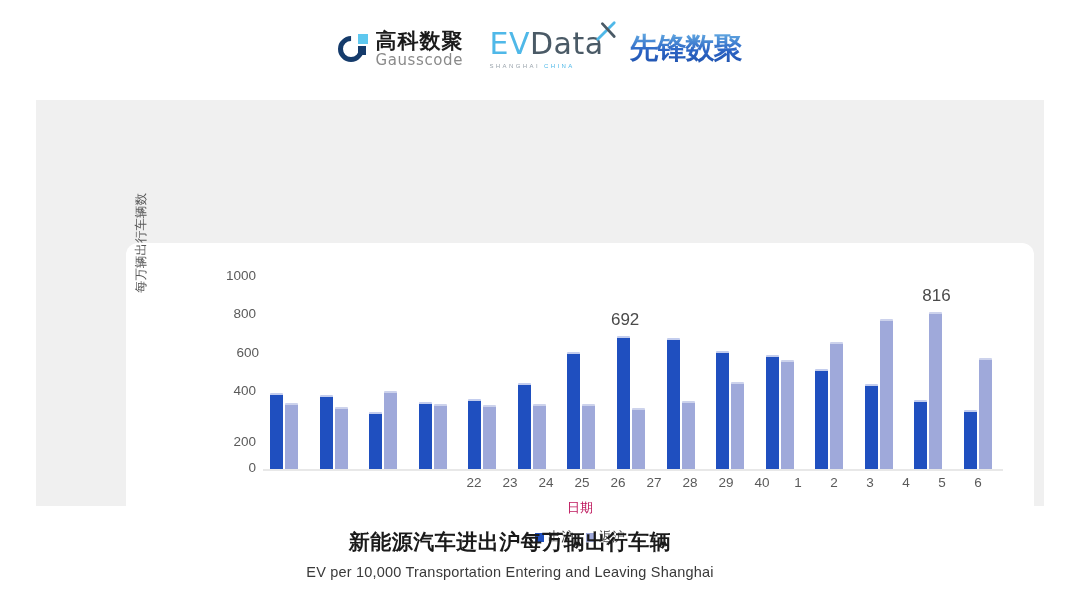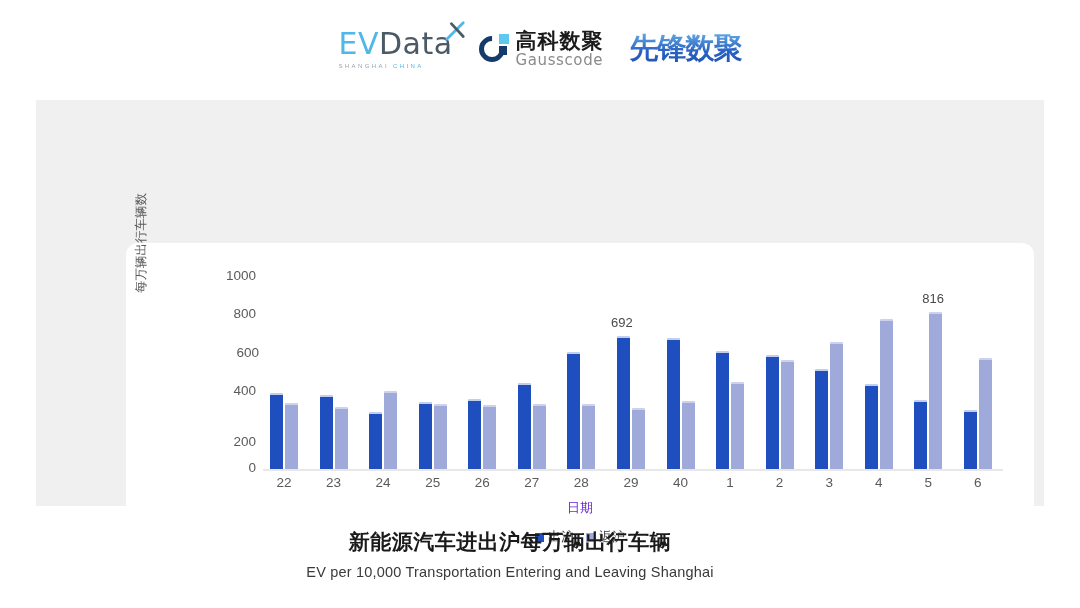--- a/index.html
+++ b/index.html
@@ -86,34 +86,34 @@
   .bar-groups {
     position: absolute; left: 140px; top: 34px; width: 730px; height: 192px;
     display: flex; justify-content: space-between; align-items: flex-end;
   }
   .group { position: relative; width: 36px; height: 192px; display: flex;
            align-items: flex-end; justify-content: center; gap: 2px; }
   .bar { width: 13px; border-radius: 1px 1px 0 0; }
   .bar.out { background: #1f4fbf; border-top: 2px solid #c3cdee; }
   .bar.ret { background: #9fa9da; border-top: 2px solid #ccd2ec; }
   .bar-label {
-    position: absolute; font-size: 13px; color: #4a4a4a; white-space: nowrap;
+    position: absolute; font-size: 17px; color: #4a4a4a; white-space: nowrap;
     font-family:"Liberation Sans",sans-serif;
   }
 
   .xticks {
     position: absolute; left: 140px; top: 232px; width: 730px;
-    display: flex; justify-content: space-between;
+    display: flex; justify-content: flex-end;
   }
   .xtick { width: 36px; text-align: center; font-size: 13.5px; color: #5a5a5a;
            font-family:"Liberation Sans",sans-serif; }
 
   .x-axis-title {
     position: absolute; left: 0; top: 256px; width: 908px; text-align: center;
-    font-size: 13px; color: #6d28d9; font-family:"DejaVu Sans","Liberation Sans",sans-serif;
+    font-size: 13px; color: #be185d; font-family:"DejaVu Sans","Liberation Sans",sans-serif;
   }
   .legend {
     position: absolute; left: 0; top: 285px; width: 908px;
     display: flex; justify-content: center; align-items: center; gap: 12px;
   }
   .legend-item { display: flex; align-items: center; gap: 4px;
                  font-size: 13px; color: #444;
                  font-family:"DejaVu Sans","Liberation Sans",sans-serif; }
   .swatch { width: 9px; height: 9px; display: inline-block; }
   .swatch.out { background: #1f4fbf; }
@@ -129,45 +129,45 @@
     margin-top: 8px; font-size: 14.5px; color: #3a3a3a; letter-spacing: .2px;
     font-family: "Liberation Sans", sans-serif;
   }
 </style>
 </head>
 <body>
 
 <div class="page">
 
   <div class="logo-bar">
+
+    <div class="logo gauss">
+      <div class="gauss-mark">
+        <div class="gauss-ring"></div>
+        <div class="gauss-sq"></div>
+        <div class="gauss-sq2"></div>
+      </div>
+      <div class="gauss-txt">
+        <div class="gauss-cn">高科数聚</div>
+        <div class="gauss-en">Gausscode</div>
+      </div>
+    </div>
 
     <div class="logo evdata">
       <div class="evdata-main">
         <span class="ev-ev">EV</span>
           <span class="ev-data">Data</span>
         <svg class="ev-x" viewBox="0 0 24 24">
           <path d="M3 21 L21 3" stroke="#4fb8e8" stroke-width="3" fill="none" stroke-linecap="round"></path>
           <path d="M8 4 L21 18" stroke="#4a5a66" stroke-width="3" fill="none" stroke-linecap="round"></path>
         </svg>
       </div>
       <div class="evdata-sub">
         <span class="sub-sh">SHANGHAI</span>
         <span class="sub-cn">CHINA</span>
-      </div>
-    </div>
-
-    <div class="logo gauss">
-      <div class="gauss-mark">
-        <div class="gauss-ring"></div>
-        <div class="gauss-sq"></div>
-        <div class="gauss-sq2"></div>
-      </div>
-      <div class="gauss-txt">
-        <div class="gauss-cn">高科数聚</div>
-        <div class="gauss-en">Gausscode</div>
       </div>
     </div>
 
     <div class="logo">
       <div class="xianfeng">先锋数聚</div>
     </div>
 
   </div>
 
   <div class="gray-panel">

